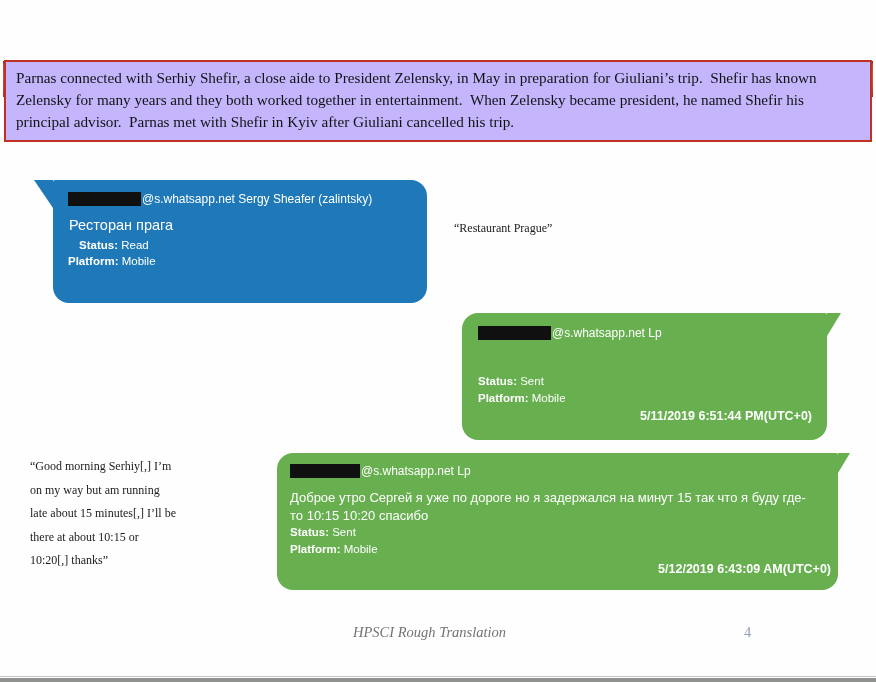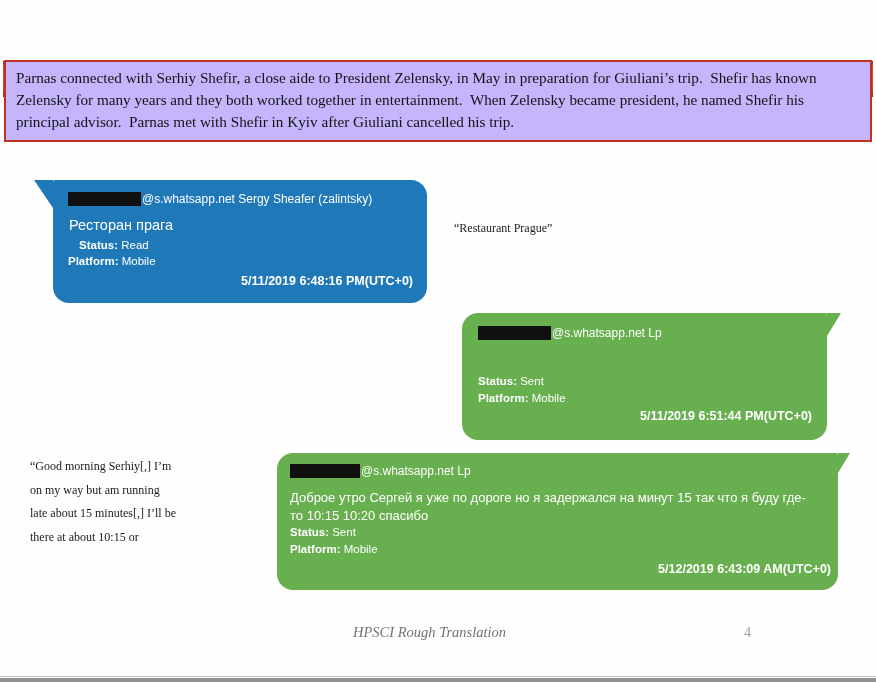--- a/index.html
+++ b/index.html
@@ -101,21 +101,20 @@
     <div class="hdr" style="left:15px;top:12px;">
       <span class="redaction"></span><span>@s.whatsapp.net Sergy Sheafer (zalintsky)</span>
     </div>
     <div class="msg-body-blue">Ресторан прага</div>
     <div class="meta" style="left:15px;top:59px;margin-left:11px;">
       <b>Status:</b><span> Read</span>
     </div>
     <div class="meta" style="left:15px;top:75px;">
       <b>Platform:</b><span> Mobile</span>
     </div>
-    <div class="ts" style="right:14px;bottom:15px;">5/11/2019 6:48:16 PM(UTC+0)</div>
   </div>
 
   <div class="annot annot-restaurant">“Restaurant Prague”</div>
 
   <div class="bubble bubble-green1">
     <div class="tail-right-1"></div>
     <div class="hdr" style="left:16px;top:13px;">
       <span class="redaction"></span><span>@s.whatsapp.net Lp</span>
     </div>
     <div class="meta" style="left:16px;top:62px;">
@@ -125,20 +124,21 @@
       <b>Platform:</b><span> Mobile</span>
     </div>
     <div class="ts" style="right:15px;bottom:17px;">5/11/2019 6:51:44 PM(UTC+0)</div>
   </div>
 
   <div class="annot annot-goodmorning">
     <div>“Good morning Serhiy[,] I’m</div>
     <div>on my way but am running</div>
     <div>late about 15 minutes[,] I’ll be</div>
     <div>there at about 10:15 or</div>
+    <div>10:20[,] thanks”</div>
   </div>
 
   <div class="bubble bubble-green2">
     <div class="tail-right-2"></div>
     <div class="hdr" style="left:13px;top:11px;">
       <span class="redaction" style="width:70px;"></span><span>@s.whatsapp.net Lp</span>
     </div>
     <div class="msg-body-green">
       <div>Доброе утро Сергей я уже по дороге но я задержался на минут 15 так что я буду где-</div>
       <div>то  10:15 10:20 спасибо</div>

